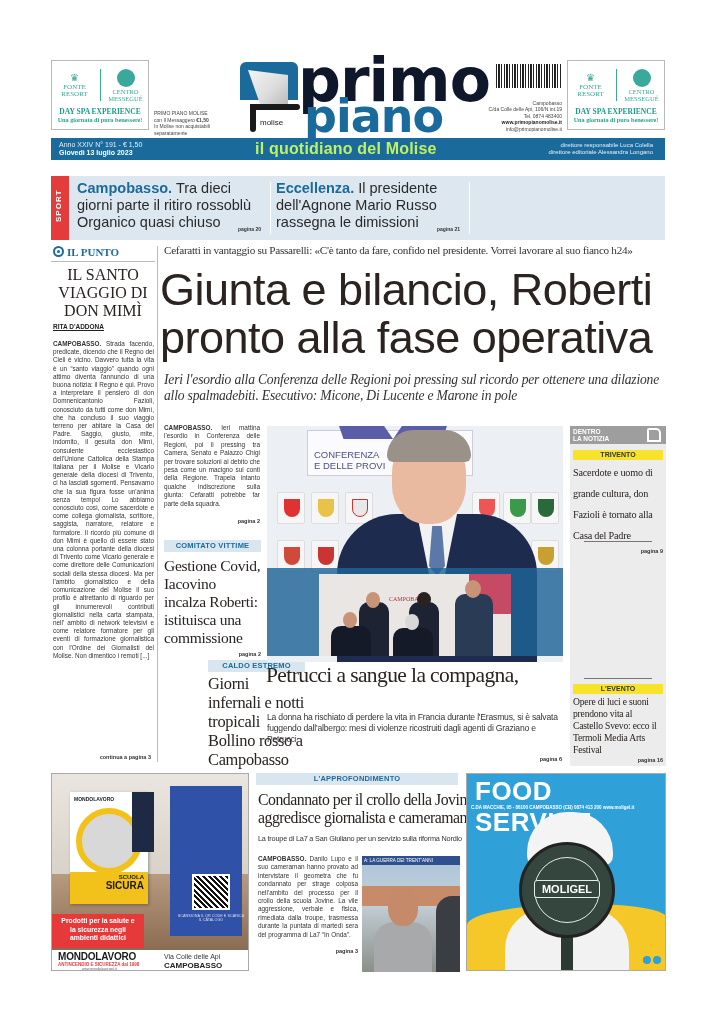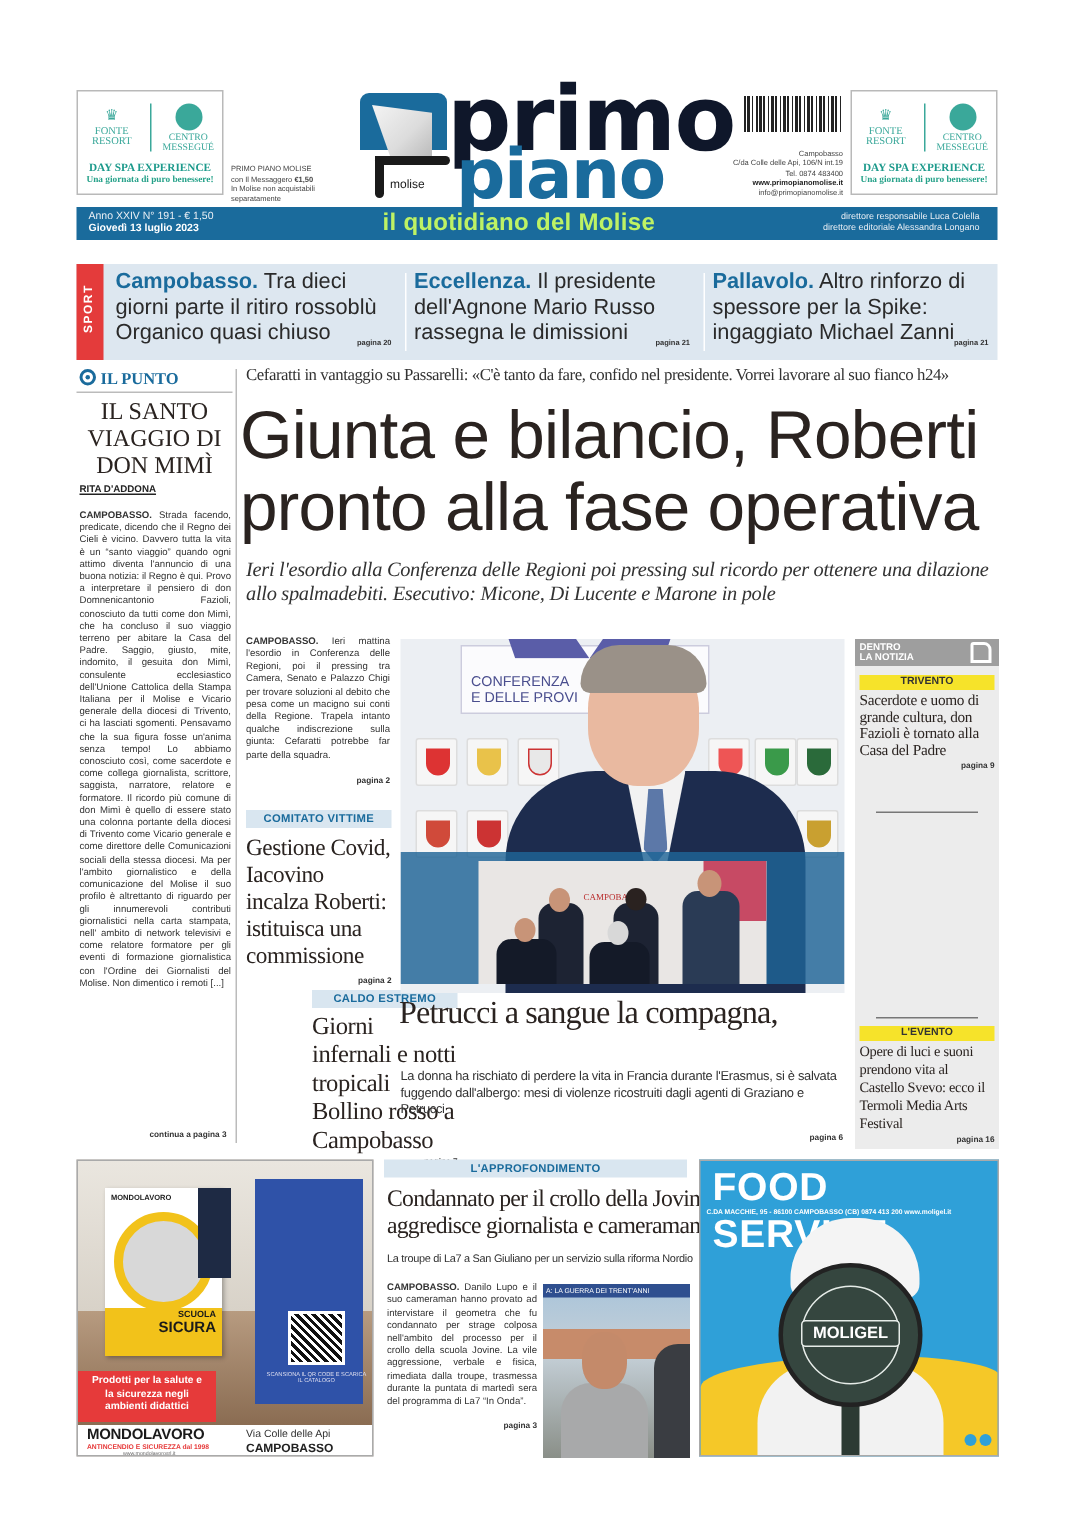--- a/index.html
+++ b/index.html
@@ -95,21 +95,21 @@
   .cop-head { border-radius: 50%; background: #c89478; }
 
   .picchia-head { left: 266px; top: 664px; width: 300px; font-family: "Liberation Serif", serif; font-size: 21.5px; line-height: 23px; color: #2a2320; letter-spacing: -0.6px; white-space: nowrap; }
   .picchia-sub { left: 267px; top: 712px; width: 298px; font-size: 8.6px; line-height: 11px; color: #333; letter-spacing: -0.2px; }
 
   
   .dentro { left: 570px; top: 426px; width: 96px; height: 340px; background: #ececec; }
   .dentro-head { left: 0; top: 0; width: 96px; height: 18px; background: #9e9e9e; color: #fff; font-size: 6.5px; font-weight: bold; line-height: 7px; padding: 2px 3px; }
   .dentro-logo { left: 77px; top: 2px; width: 14px; height: 14px; border: 2px solid #fff; border-radius: 2px 5px 0 0; }
   .ybox { background: #f6e32a; color: #333; font-weight: bold; font-size: 7px; text-align: center; height: 10px; line-height: 10px; }
-  .dentro-txt { font-family: "Liberation Serif", serif; font-size: 10.2px; line-height: 11px; color: #2a2320; letter-spacing: -0.2px; }
+  .dentro-txt { font-family: "Liberation Serif", serif; font-size: 10.2px; line-height: 21px; color: #2a2320; letter-spacing: -0.2px; }
   .dentro-rule { left: 14px; width: 68px; height: 1px; background: #777; }
 
   
   .ad-mondo { left: 51px; top: 773px; width: 198px; height: 198px; border: 1px solid #aaa; overflow: hidden; background: #cfc7bd; }
   .mondo-floor { left: 0; top: 100px; width: 198px; height: 76px; background: linear-gradient(180deg, #b79b80, #8a6c52); }
   .mondo-wall { left: 0; top: 0; width: 198px; height: 100px; background: linear-gradient(180deg, #eae6df, #d8d2c8); }
   .mondo-banner { left: 18px; top: 18px; width: 78px; height: 112px; background: #fff; box-shadow: 1px 1px 3px rgba(0,0,0,0.3); }
   .mondo-banner-dark { left: 80px; top: 18px; width: 22px; height: 60px; background: #1e2a44; }
   .mondo-circle { left: 6px; top: 16px; width: 66px; height: 66px; border-radius: 50%; border: 6px solid #f2c21a; background: #d8d8d8; }
   .mondo-yellow { left: 0; top: 80px; width: 78px; height: 32px; background: #f2c21a; }
@@ -221,25 +221,20 @@
     <span>Tra dieci giorni parte il ritiro rossoblù Organico quasi chiuso</span>
     <span class="pg">pagina 20</span>
   </div>
   <div class="abs sport-sep" style="left:219px;"></div>
   <div class="abs sport-item" style="left:225px;">
     <span class="kicker">Eccellenza.</span>
     <span>Il presidente dell'Agnone Mario Russo rassegna le dimissioni</span>
     <span class="pg">pagina 21</span>
   </div>
   <div class="abs sport-sep" style="left:418px;"></div>
-  <div class="abs sport-item" style="left:424px;">
-    <span class="kicker">Pallavolo.</span>
-    <span>Altro rinforzo di spessore per la Spike: ingaggiato Michael Zanni</span>
-    <span class="pg">pagina 21</span>
-  </div>
 </div>
 
 <div class="abs punto">
   <div class="abs punto-head"><span class="punto-icon"></span><span>IL PUNTO</span></div>
   <div class="abs punto-rule"></div>
   <div class="abs punto-title">IL SANTO VIAGGIO DI DON MIMÌ</div>
   <div class="abs punto-author">RITA D'ADDONA</div>
   <div class="abs punto-body"><b>CAMPOBASSO.</b> <span>Strada facendo, predicate, dicendo che il Regno dei Cieli è vicino. Davvero tutta la vita è un “santo viaggio” quando ogni attimo diventa l'annuncio di una buona notizia: il Regno è qui. Provo a interpretare il pensiero di don Domnenicantonio Fazioli, conosciuto da tutti come don Mimì, che ha concluso il suo viaggio terreno per abitare la Casa del Padre. Saggio, giusto, mite, indomito, il gesuita don Mimì, consulente ecclesiastico dell'Unione Cattolica della Stampa Italiana per il Molise e Vicario generale della diocesi di Trivento, ci ha lasciati sgomenti. Pensavamo che la sua figura fosse un'anima senza tempo! Lo abbiamo conosciuto così, come sacerdote e come collega giornalista, scrittore, saggista, narratore, relatore e formatore. Il ricordo più comune di don Mimì è quello di essere stato una colonna portante della diocesi di Trivento come Vicario generale e come direttore delle Comunicazioni sociali della stessa diocesi. Ma per l'ambito giornalistico e della comunicazione del Molise il suo profilo è altrettanto di riguardo per gli innumerevoli contributi giornalistici nella carta stampata, nell' ambito di network televisivi e come relatore formatore per gli eventi di formazione giornalistica con l'Ordine dei Giornalisti del Molise. Non dimentico i remoti [...]</span></div>
   <div class="abs punto-cont">continua a pagina 3</div>
 </div>

